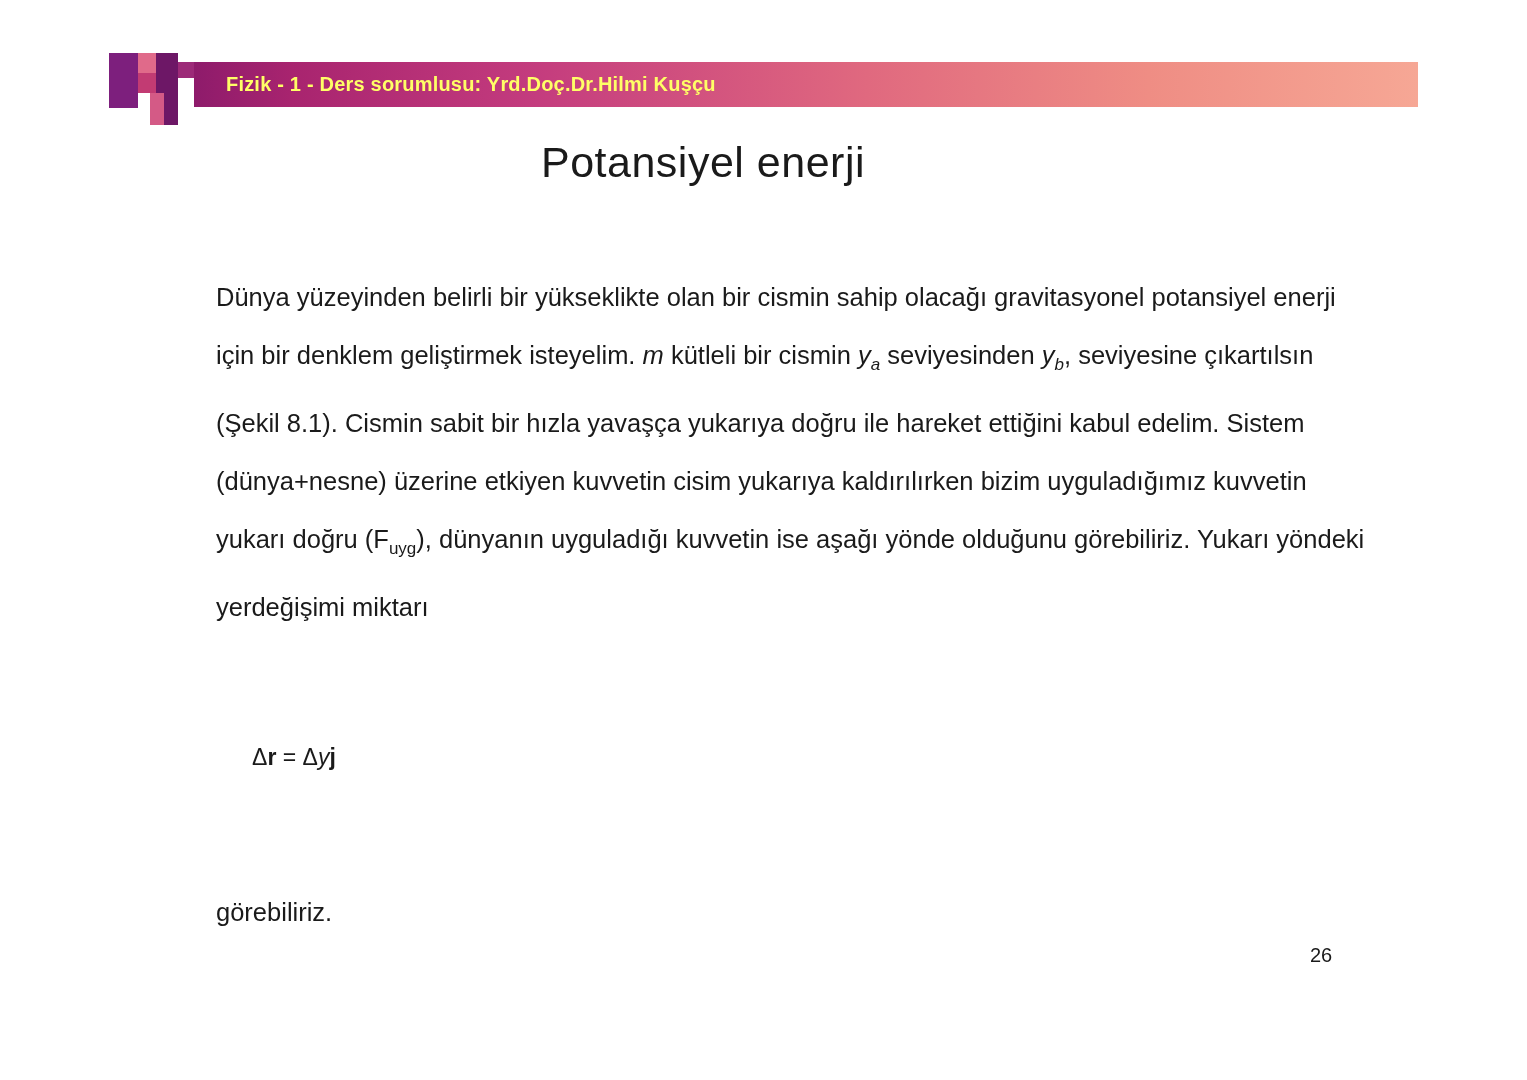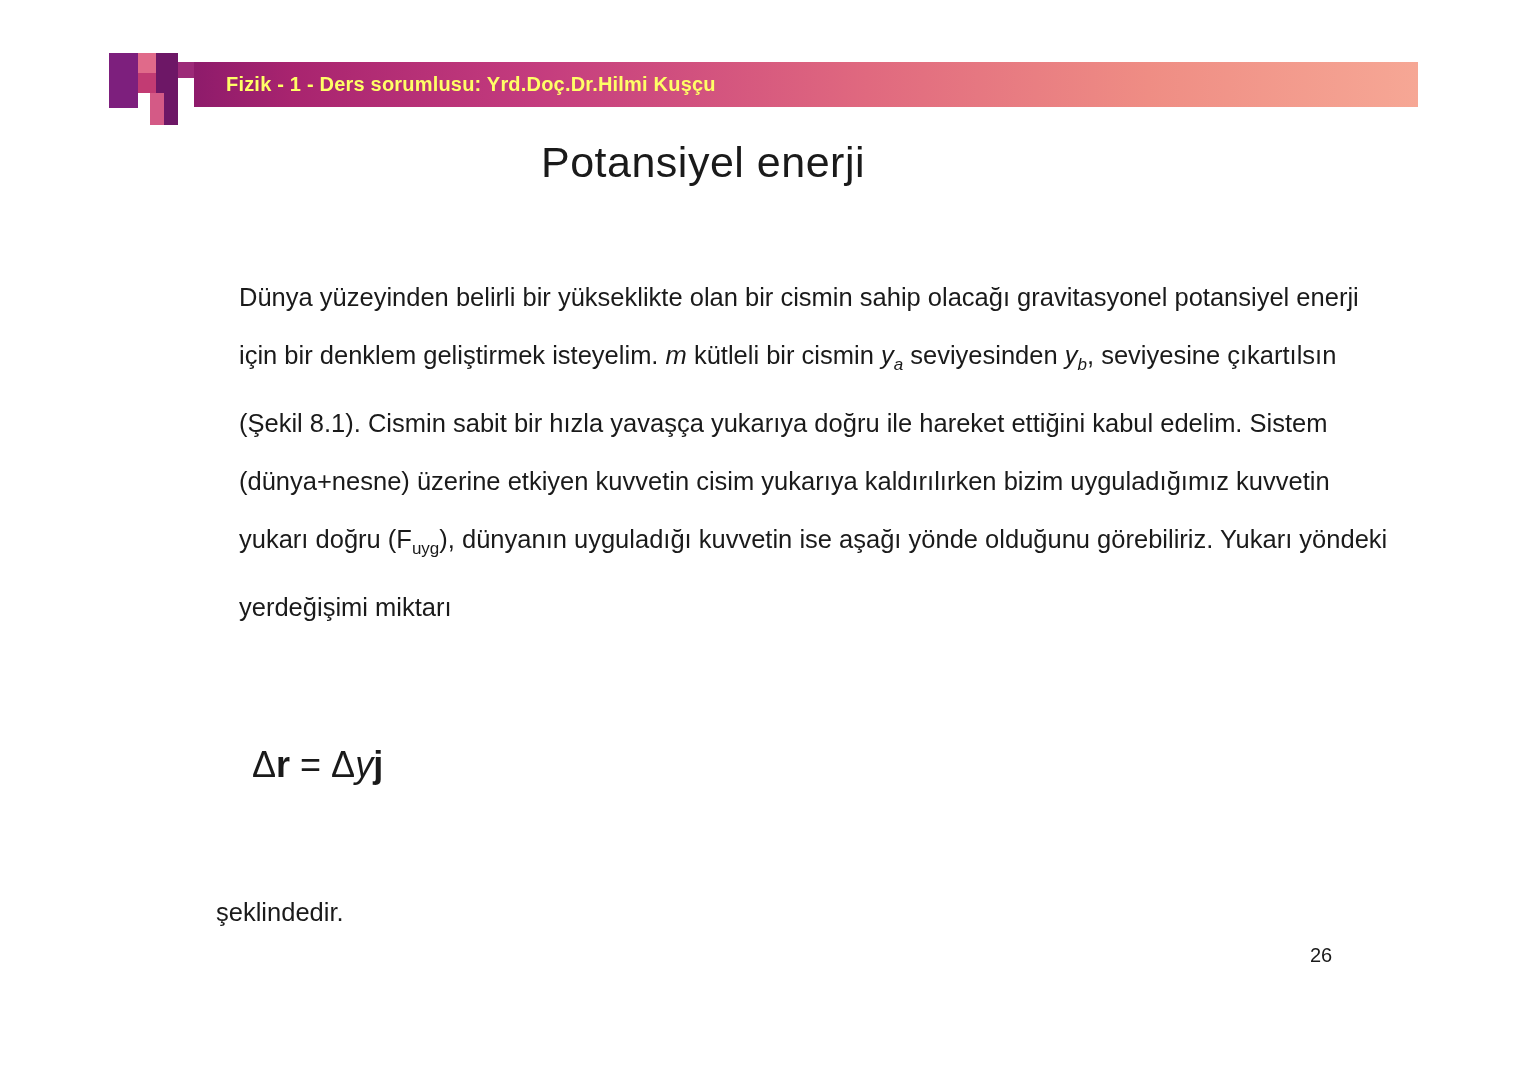--- a/index.html
+++ b/index.html
@@ -76,35 +76,34 @@
 
   .body-text {
     position: absolute;
     left: 216px;
     top: 268px;
     width: 1160px;
     font-size: 25.5px;
     line-height: 58px;
     color: #1a1a1a;
     text-align: left;
-    margin-left: 23px;
   }
   .body-text .it { font-style: italic; }
   .body-text sub {
     font-size: 17px;
     font-style: italic;
     vertical-align: sub;
   }
   .body-text sub.up { font-style: normal; }
 
   .formula {
     position: absolute;
     left: 252px;
     top: 744px;
-    font-size: 36px;
+    font-size: 23px;
     color: #1a1a1a;
     white-space: nowrap;
   }
   .formula .bold { font-weight: bold; }
   .formula .ital { font-style: italic; }
 
   .closing {
     position: absolute;
     left: 216px;
     top: 898px;
@@ -137,15 +136,15 @@
 <div class="slide-title">Potansiyel enerji</div>
 
 <div class="body-text">
   <span>Dünya yüzeyinden belirli bir yükseklikte olan bir cismin sahip olacağı gravitasyonel potansiyel enerji için bir denklem geliştirmek isteyelim. </span><span class="it">m</span><span> kütleli bir cismin </span><span class="it">y</span><sub>a</sub><span> seviyesinden </span><span class="it">y</span><sub>b</sub><span>, seviyesine çıkartılsın (Şekil 8.1). Cismin sabit bir hızla yavaşça yukarıya doğru ile hareket ettiğini kabul edelim. Sistem (dünya+nesne) üzerine etkiyen kuvvetin cisim yukarıya kaldırılırken bizim uyguladığımız kuvvetin yukarı doğru (F</span><sub class="up">uyg</sub><span>), dünyanın uyguladığı kuvvetin ise aşağı yönde olduğunu görebiliriz. Yukarı yöndeki yerdeğişimi miktarı</span>
 </div>
 
 <div class="formula">
   <span>Δ</span><span class="bold">r</span><span> = </span><span>Δ</span><span class="ital">y</span><span class="bold">j</span>
 </div>
 
-<div class="closing">şeklindedir.</div>
+<div class="closing">görebiliriz.</div>
 
 <div class="page-number">26</div>
 
 </body></html>

